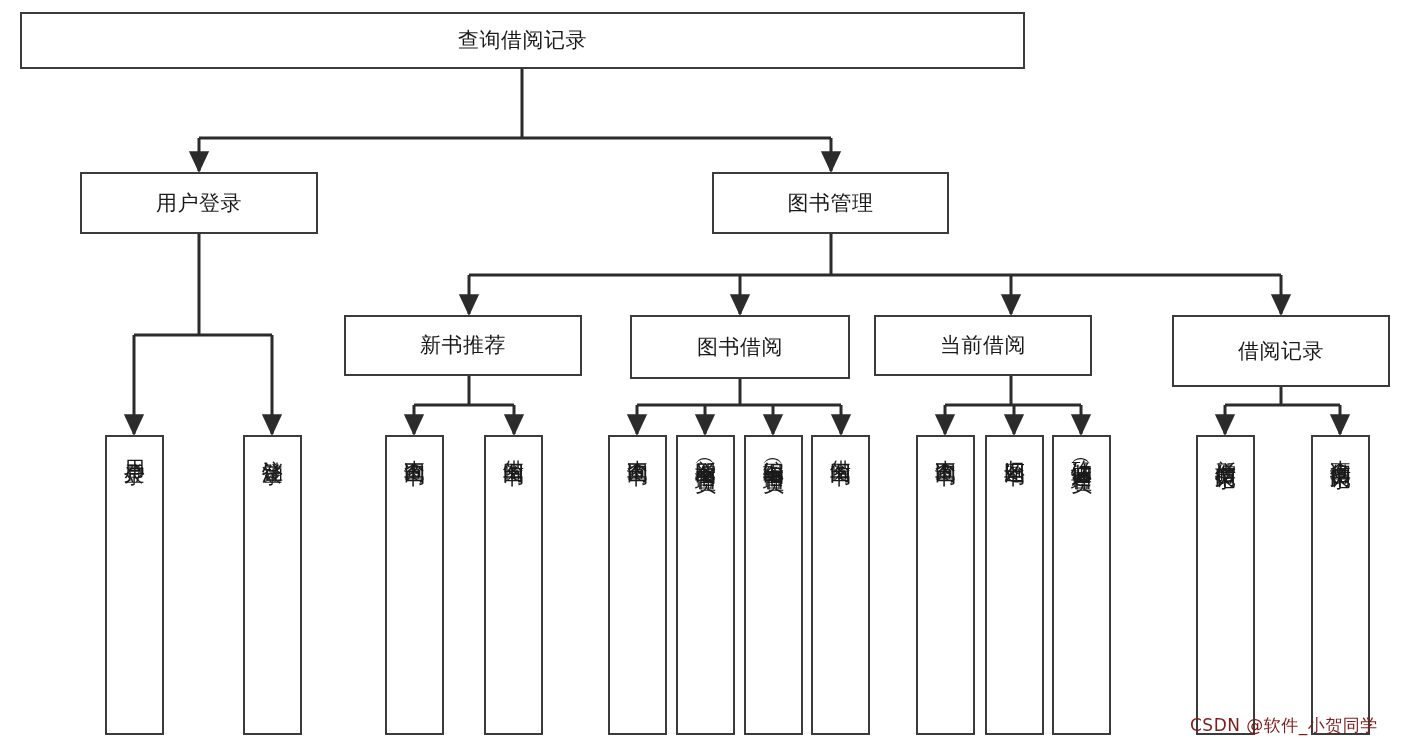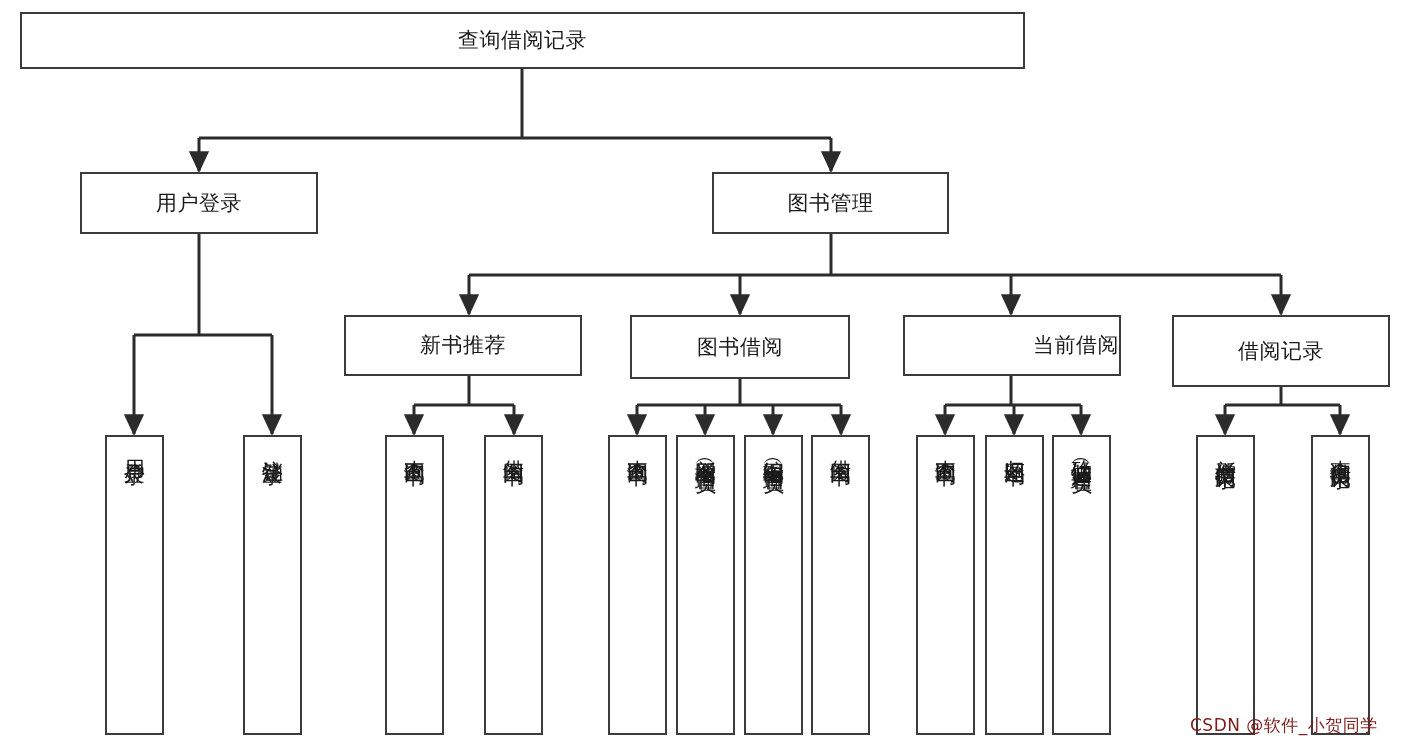--- a/index.html
+++ b/index.html
@@ -138,21 +138,21 @@
   </div>
 
   <div class="node horiz" style="left:344px; top:315px; width:238px; height:61px;">
     <span class="label">新书推荐</span>
   </div>
 
   <div class="node horiz" style="left:630px; top:315px; width:220px; height:64px;">
     <span class="label">图书借阅</span>
   </div>
 
-  <div class="node horiz" style="left:903px; top:315px; width:218px; height:61px;justify-content:flex-end;">
+  <div class="node horiz" style="left:874px; top:315px; width:218px; height:61px;">
     <span class="label">当前借阅</span>
   </div>
 
   <div class="node horiz" style="left:1172px; top:315px; width:218px; height:72px;">
     <span class="label">借阅记录</span>
   </div>
 
   <div class="node vert" style="left:105px; top:435px; width:59px; height:300px;">
     <span class="label">用户登录</span>
   </div>

